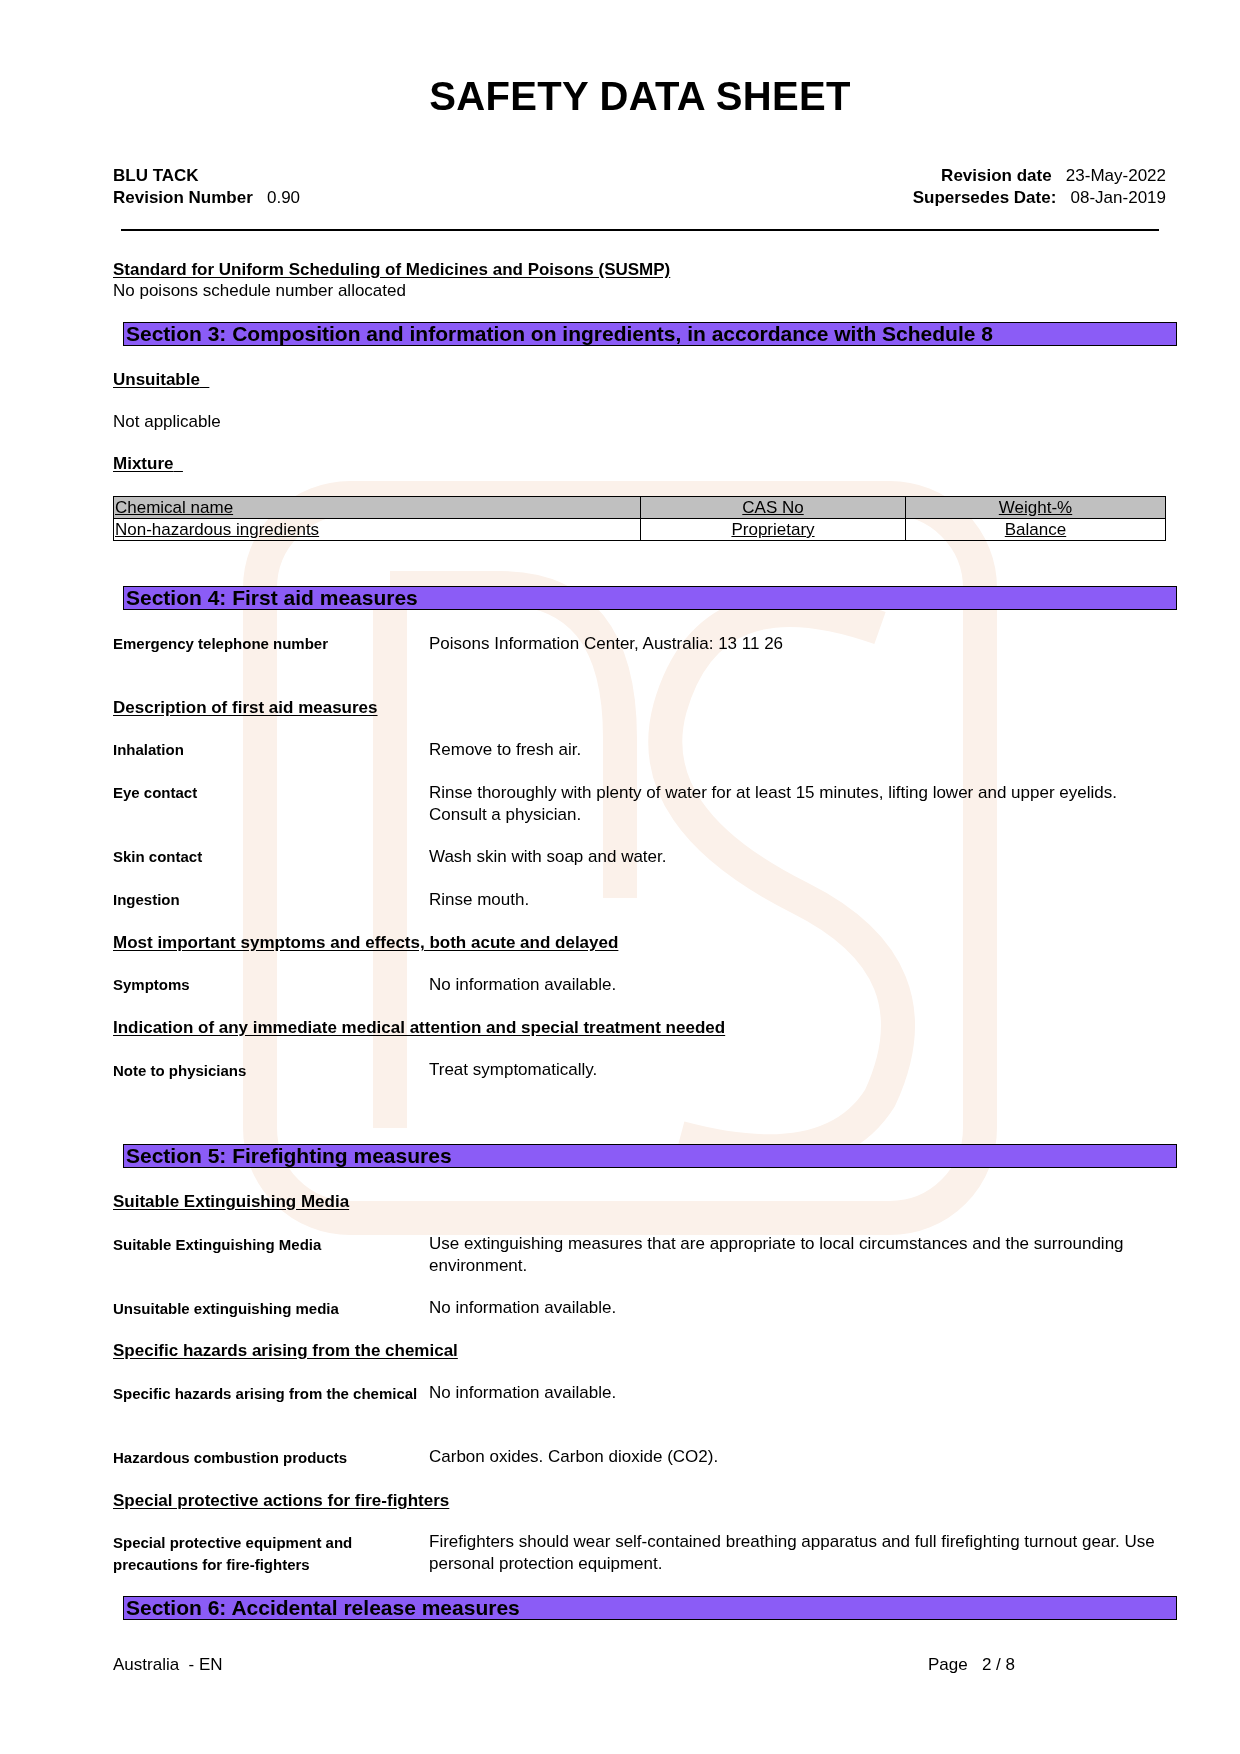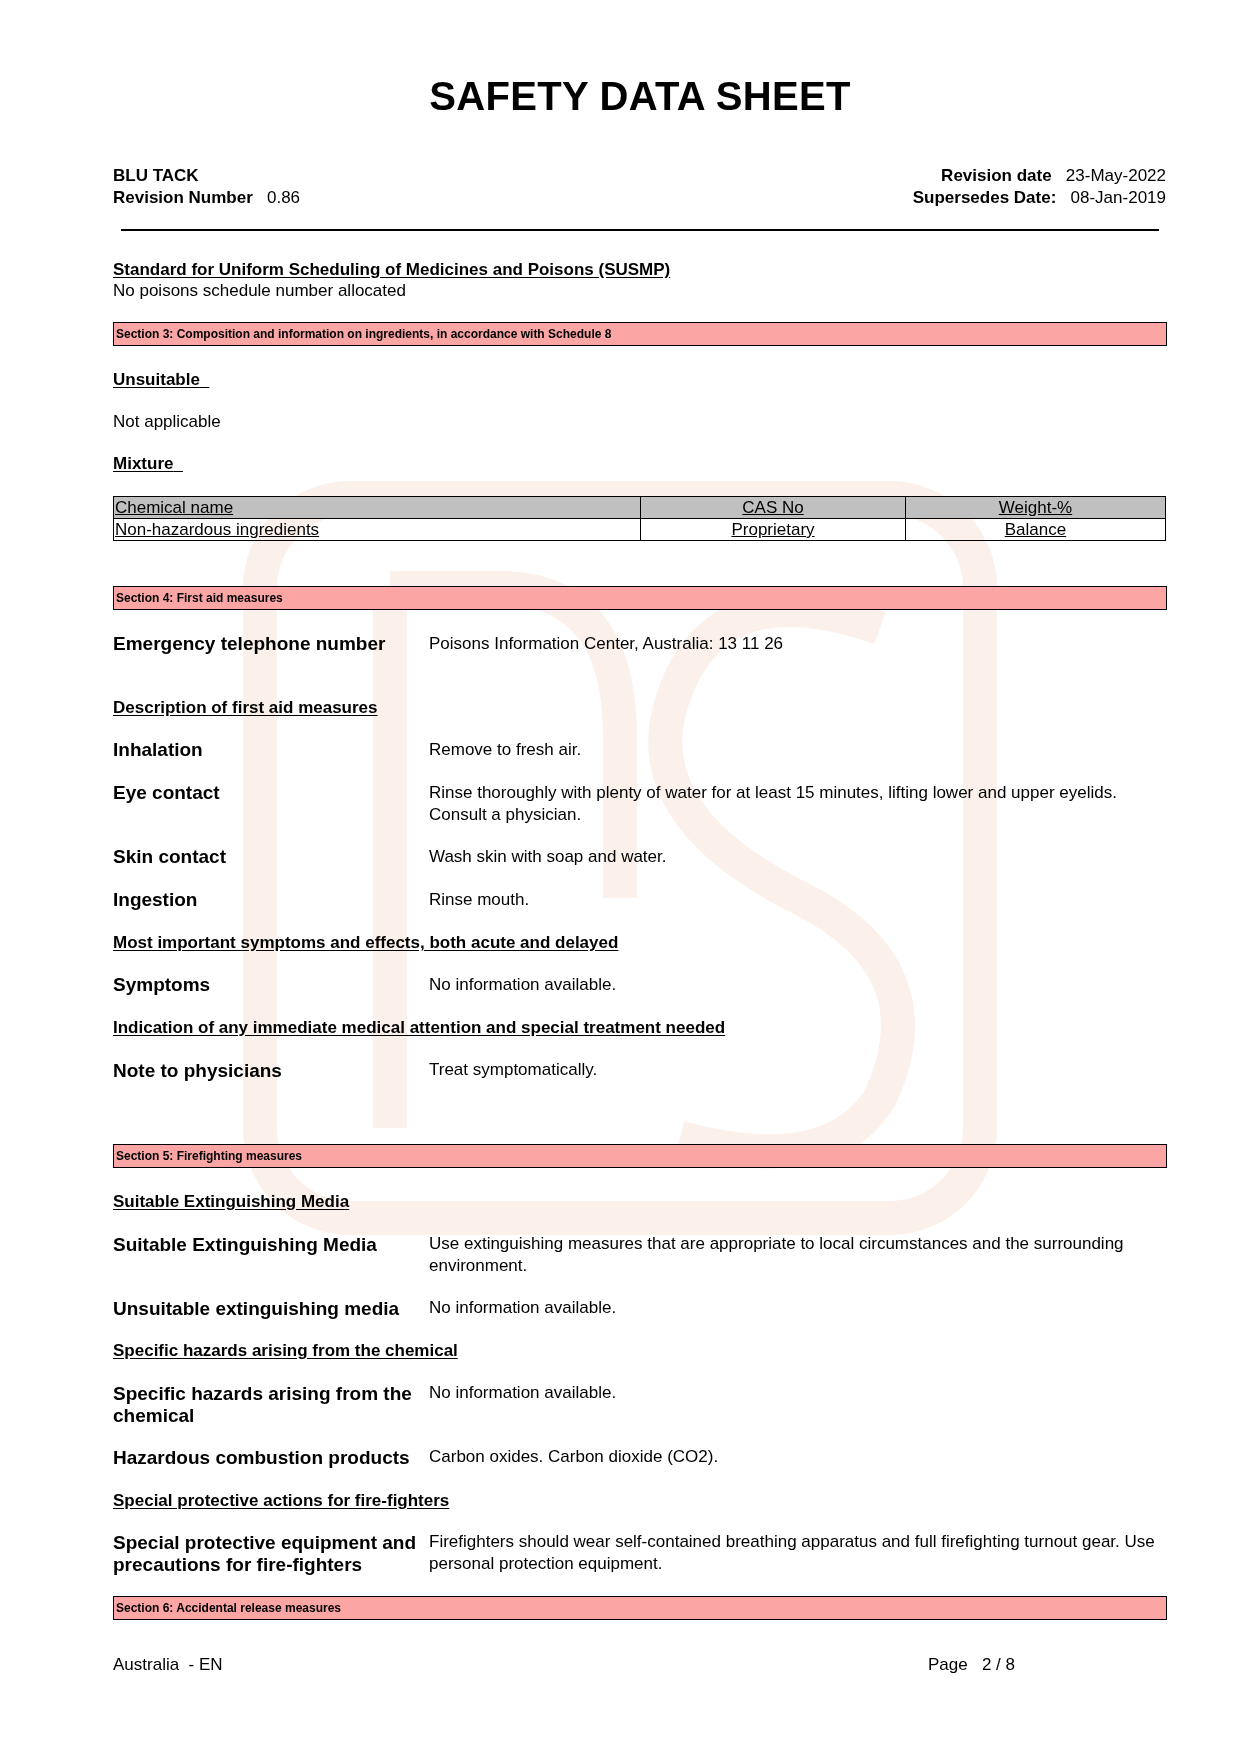--- a/index.html
+++ b/index.html
@@ -6,24 +6,24 @@
   body { width:1240px; height:1754px; position:relative; overflow:hidden;
          font-family:"Liberation Sans", sans-serif; color:#000; }
   .abs { position:absolute; white-space:nowrap; }
   .watermark { position:absolute; left:240px; top:478px; width:760px; height:760px; pointer-events:none; }
   .title { position:absolute; left:0; width:1280px; top:74px; text-align:center;
            font-size:40px; font-weight:bold; letter-spacing:0.3px; }
   .b { font-weight:bold; }
   .t16 { font-size:17px; line-height:22px; }
   .hdr-rule { position:absolute; left:121px; top:229px; width:1038px; height:2px; background:#000; }
   .u { text-decoration:underline; text-underline-offset:2px; font-weight:bold; }
-  .section-bar { position:absolute; left:113px; width:1050px; height:22px; background:#fca5a5;
-                 border:1.5px solid #000; font-weight:bold; font-size:12px; line-height:22px;
+  .section-bar { position:absolute; left:123px; width:1050px; height:22px; background:#8b5cf6;
+                 border:1.5px solid #000; font-weight:bold; font-size:21px; line-height:22px;
                  padding-left:2px; box-sizing:content-box; }
-  .lbl { position:absolute; left:113px; width:300px; font-weight:bold; font-size:19px; line-height:22px; white-space:normal; }
+  .lbl { position:absolute; left:113px; width:300px; font-weight:bold; font-size:15px; line-height:22px; white-space:normal; }
   .val { position:absolute; left:429px; width:730px; font-size:17px; line-height:22px; white-space:normal; }
   table.comp { position:absolute; left:113px; top:496px; width:1053px; border-collapse:collapse;
                font-size:17px; }
   table.comp th, table.comp td { border:1.5px solid #000; height:21px; padding:0 1px; line-height:21px; font-weight:normal;text-decoration:underline; }
   table.comp th { background:#c0c0c0; }
   .c1 { width:524px; text-align:left; }
   .c2 { width:262px; text-align:center; }
   .c3 { text-align:center; }
 </style>
 </head>
@@ -34,21 +34,21 @@
     <rect x="20" y="20" width="720" height="720" rx="90" ry="90"></rect>
     <path d="M150 110 L150 650 M150 110 L260 110 Q380 110 380 260 L380 420"></path>
     <path d="M640 150 Q470 90 430 230 Q400 340 560 420 Q700 490 640 620 Q590 700 440 660"></path>
   </g>
 </svg>
 
 <div class="title">SAFETY DATA SHEET</div>
 
 <div class="abs b t16" style="left:113px;top:165px;">BLU TACK</div>
 <div class="abs t16" style="left:113px;top:187px;">
-  <span class="b">Revision Number</span>&nbsp;&nbsp;&nbsp;<span>0.86</span>
+  <span class="b">Revision Number</span>&nbsp;&nbsp;&nbsp;<span>0.90</span>
 </div>
 <div class="abs t16" style="right:74px;top:165px;text-align:left;">
   <span class="b">Revision date</span>&nbsp;&nbsp;&nbsp;<span>23-May-2022</span>
 </div>
 <div class="abs t16" style="right:74px;top:187px;text-align:right;">
   <span class="b">Supersedes Date:</span>&nbsp;&nbsp;&nbsp;<span>08-Jan-2019</span>
 </div>
 <div class="hdr-rule"></div>
 
 <div class="abs t16 u" style="left:113px;top:259px;">Standard for Uniform Scheduling of Medicines and Poisons (SUSMP)</div>

